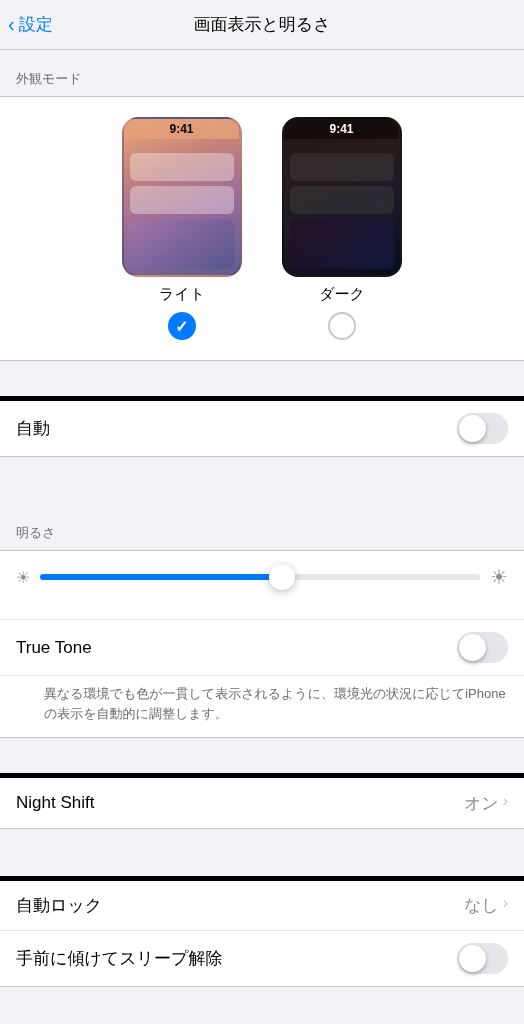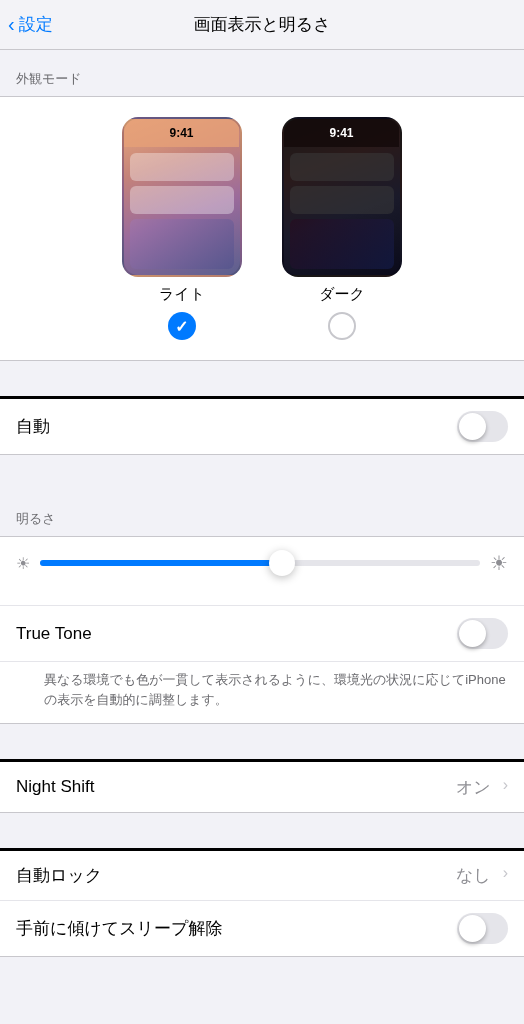--- a/index.html
+++ b/index.html
@@ -50,23 +50,23 @@
       padding: 20px 16px 8px 16px;
       font-size: 13px;
       color: #6c6c70;
       text-transform: none;
       letter-spacing: 0;
     }
 
     
     .card {
       background: #fff;
-      border-top: 3px solid #000000;
+      border-top: 5px solid #000000;
       border-bottom: 1px solid #c8c7cc;
-      margin-bottom: 0;
+      margin-bottom: 12px;
     }
 
     
     .appearance-section {
       background: #fff;
       border-top: 1px solid #c8c7cc;
       border-bottom: 1px solid #c8c7cc;
       padding: 20px 0;
     }
     .appearance-options {
@@ -96,21 +96,21 @@
     }
     .phone-mockup.dark-mode {
       background: linear-gradient(160deg, #1a1a1a 0%, #2a1a1a 30%, #1a1a2a 60%, #0a0a1a 100%);
     }
 
     .phone-status-bar {
       position: absolute;
       top: 0;
       left: 0;
       right: 1px;
-      height: 28px;
+      height: 20px;
       display: flex;
       align-items: center;
       justify-content: center;
       font-size: 12px;
       font-weight: 600;
     }
     .light-mode .phone-status-bar {
       background: rgba(230,160,120,0.8);
       color: #000;
     }
@@ -193,21 +193,21 @@
     }
     .row-label {
       font-size: 17px;
       color: #000;
     }
     .row-value {
       color: #8e8e93;
       font-size: 17px;
       display: flex;
       align-items: flex-start;
-      gap: 12px;
+      gap: 4px;
     }
     .row-chevron {
       color: #c7c7cc;
       font-size: 16px;
     }
 
     
     .toggle {
       width: 51px;
       height: 31px;

